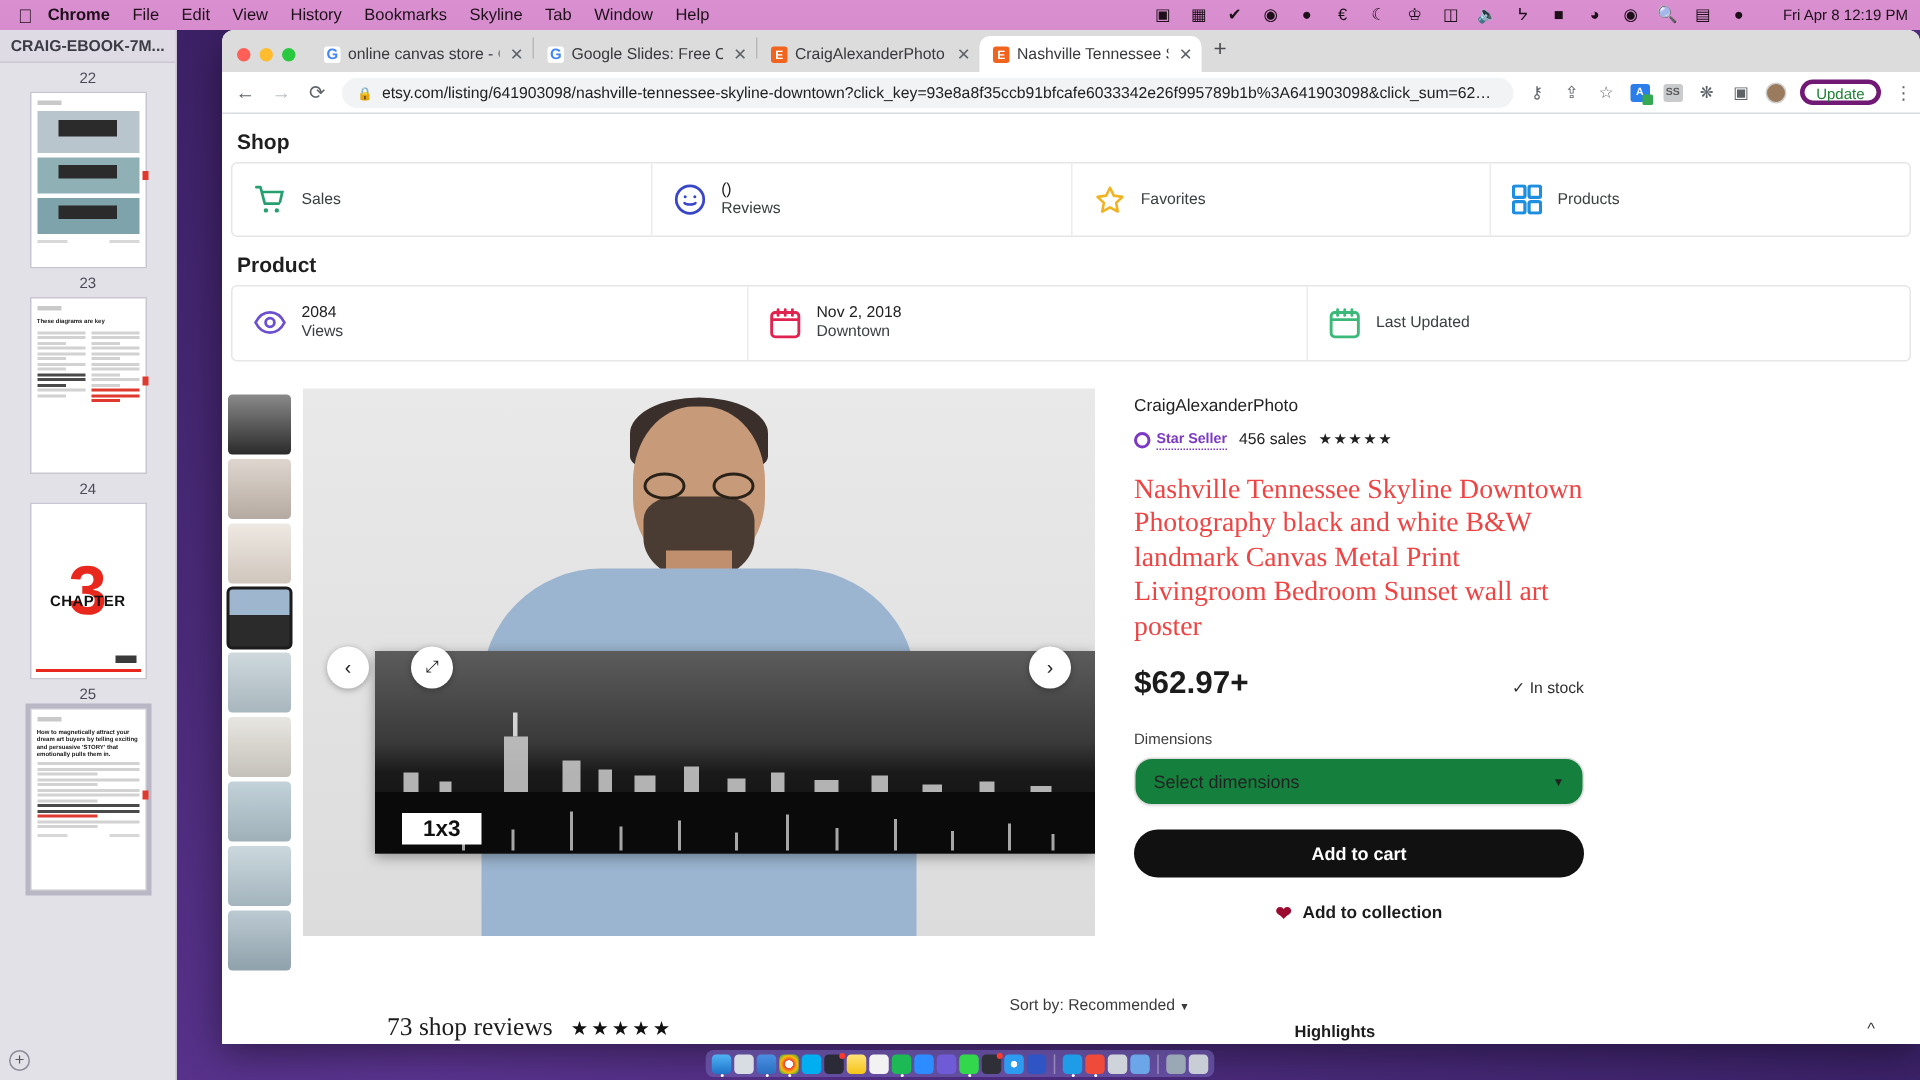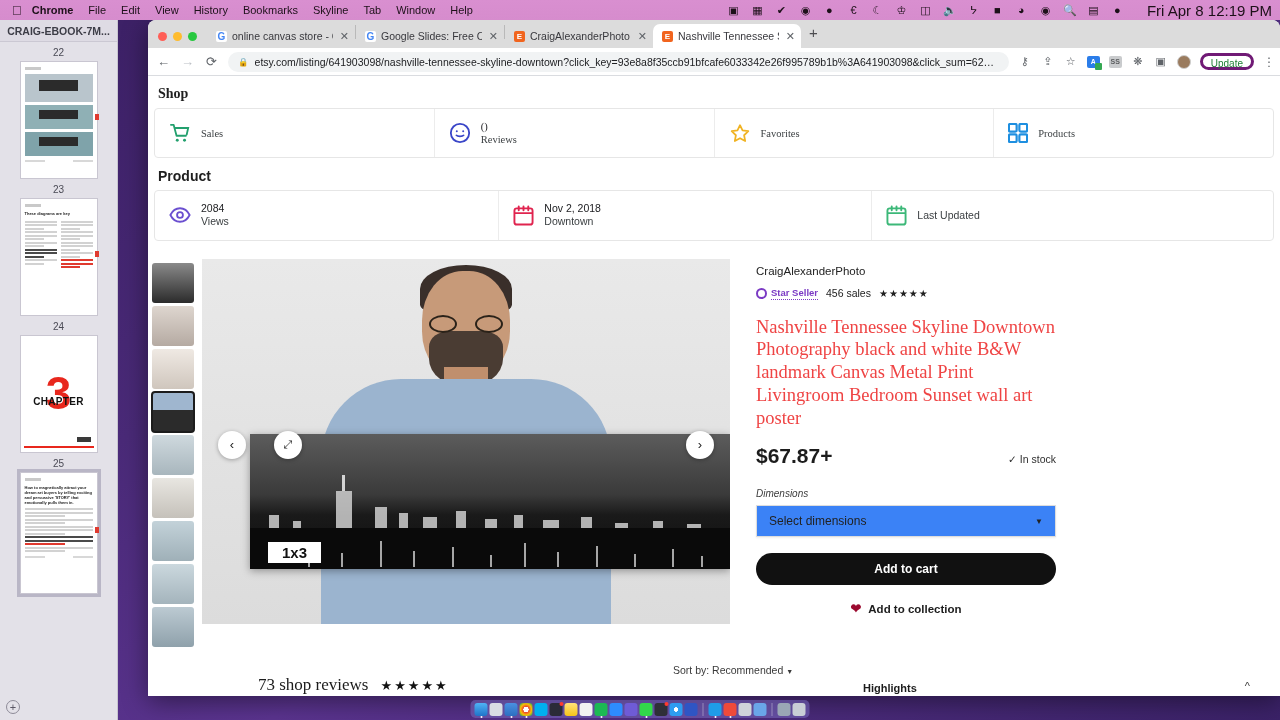--- a/index.html
+++ b/index.html
@@ -24,21 +24,21 @@
     font-size: 11px; color: #1d1019;
     padding: 0 8px;
     z-index: 60;
   }
   #menubar .apple { font-size: 13px; margin: 0 10px 0 4px; line-height: 1; }
   #menubar .mi { margin-right: 15px; white-space: nowrap; }
   #menubar .mi.bold { font-weight: bold; }
   #menubar .spacer { flex: 1; }
   #menubar .tray { display: flex; align-items: center; gap: 11px; font-size: 11px; }
   #menubar .tray .ic { display:inline-block; width: 13px; text-align:center; line-height:1; }
-  #menubar .clock { margin-left: 12px; white-space: nowrap; font-size: 15px; }
+  #menubar .clock { margin-left: 12px; white-space: nowrap; font-size: 10px; }
 
   
   #slides-panel {
     position: absolute; left: 0; top: 20px; width: 118px; height: 700px;
     background: #e3e1e8;
     border-right: 1px solid #c7c4cf;
     overflow: hidden;
     z-index: 10;
   }
   #slides-title {
@@ -218,23 +218,23 @@
   .sbadge .dotmark { width:11px; height:11px; border-radius:50%; border:2.5px solid #7b3ac4; }
   .sbadge .stxt { color:#7b3ac4; font-weight:bold; border-bottom:1px dotted #7b3ac4; padding-bottom:1px; font-size:9.5px; }
   .stars { letter-spacing:1px; font-size:10px; color:#1f1f1f; }
   #ptitle {
     font-family:"Liberation Serif", serif; font-size:18.5px; line-height:1.24;
     color:#ef4444; margin: 16px 0 14px;
   }
   #pricerow { display:flex; align-items:baseline; justify-content:space-between; margin-bottom: 20px; }
   #price { font-size:21px; font-weight:bold; color:#1c1c1c; }
   #stock { font-size:10.5px; color:#2f2f2f; }
-  #dimlabel { font-size:10px; color:#3c3c3c; margin-bottom:6px;font-style:italic; }
+  #dimlabel { font-size:10px; color:#3c3c3c; margin-bottom:6px; }
   #dimselect {
-    height:32px; border:1px solid #ddd; border-radius:0; background:#3b82f6;
+    height:32px; border:1px solid #ddd; border-radius:12px; background:#15803d;
     box-shadow:0 1px 2px rgba(0,0,0,.07);
     display:flex; align-items:center; justify-content:space-between;
     padding: 0 12px; font-size:12px; color:#222;
   }
   #addcart {
     margin-top:16px; height:32px; border-radius:18px; background:#111;
     color:#fff; font-size:12px; font-weight:bold;
     display:flex; align-items:center; justify-content:center;
   }
   #addcollection {
@@ -460,21 +460,21 @@
     <span class="ext-chip grey">SS</span>
     <span class="ext">❋</span>
     <span class="ext">▣</span>
     <span class="avatar-pic"></span>
     <span id="update-btn">Update</span>
     <span class="kebab">⋮</span>
   </div>
 
   <div id="page">
 
-    <div style="padding: 0 6px; font-family: Liberation Serif, serif;">
+    <div style="padding: 0 6px;">
       <div class="section-h">Shop</div>
       <div class="cardrow">
         <div class="cell">
           <svg width="22" height="20" viewBox="0 0 24 22">
             <path d="M2 2h3l3.2 12h10.3" fill="none" stroke="#23a06e" stroke-width="2" stroke-linecap="round" stroke-linejoin="round"></path>
             <path d="M6.5 5.5H21l-1.6 7.2" fill="none" stroke="#23a06e" stroke-width="2" stroke-linecap="round"></path>
             <circle cx="9" cy="19" r="1.6" fill="#23a06e"></circle>
               <circle cx="17" cy="19" r="1.6" fill="#23a06e"></circle>
           </svg>
           <div class="ctext">
@@ -626,21 +626,21 @@
             <span class="dotmark"></span>
             <span class="stxt">Star Seller</span>
           </span>
           <span>456 sales</span>
           <span class="stars">★★★★★</span>
         </div>
 
         <div id="ptitle">Nashville Tennessee Skyline Downtown Photography black and white B&amp;W landmark Canvas Metal Print Livingroom Bedroom Sunset wall art poster</div>
 
         <div id="pricerow">
-          <span id="price">$67.87+</span>
+          <span id="price">$62.97+</span>
           <span id="stock">
             <span>✓</span>
             <span>In stock</span>
           </span>
         </div>
 
         <div id="dimlabel">Dimensions</div>
         <div id="dimselect">
           <span>Select dimensions</span>
           <span style="font-size:8px;">▼</span>

